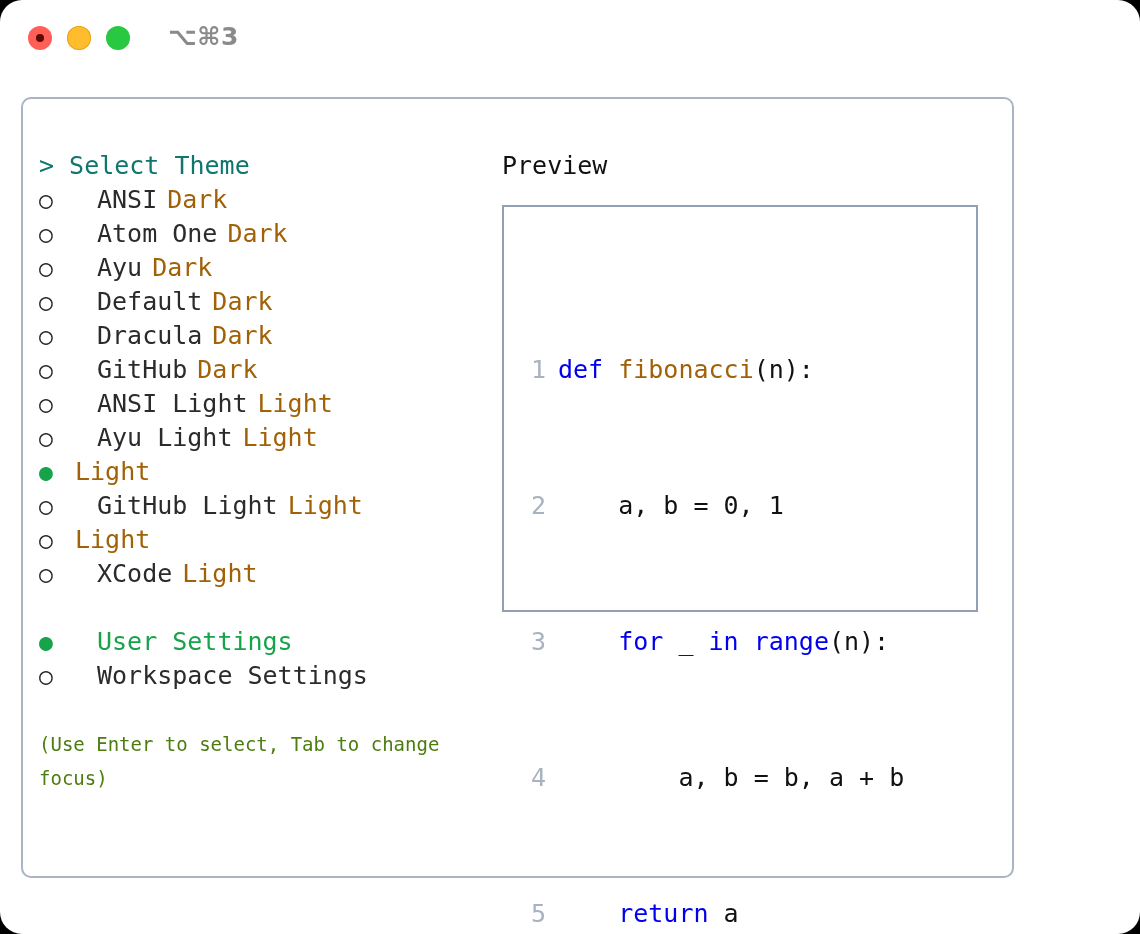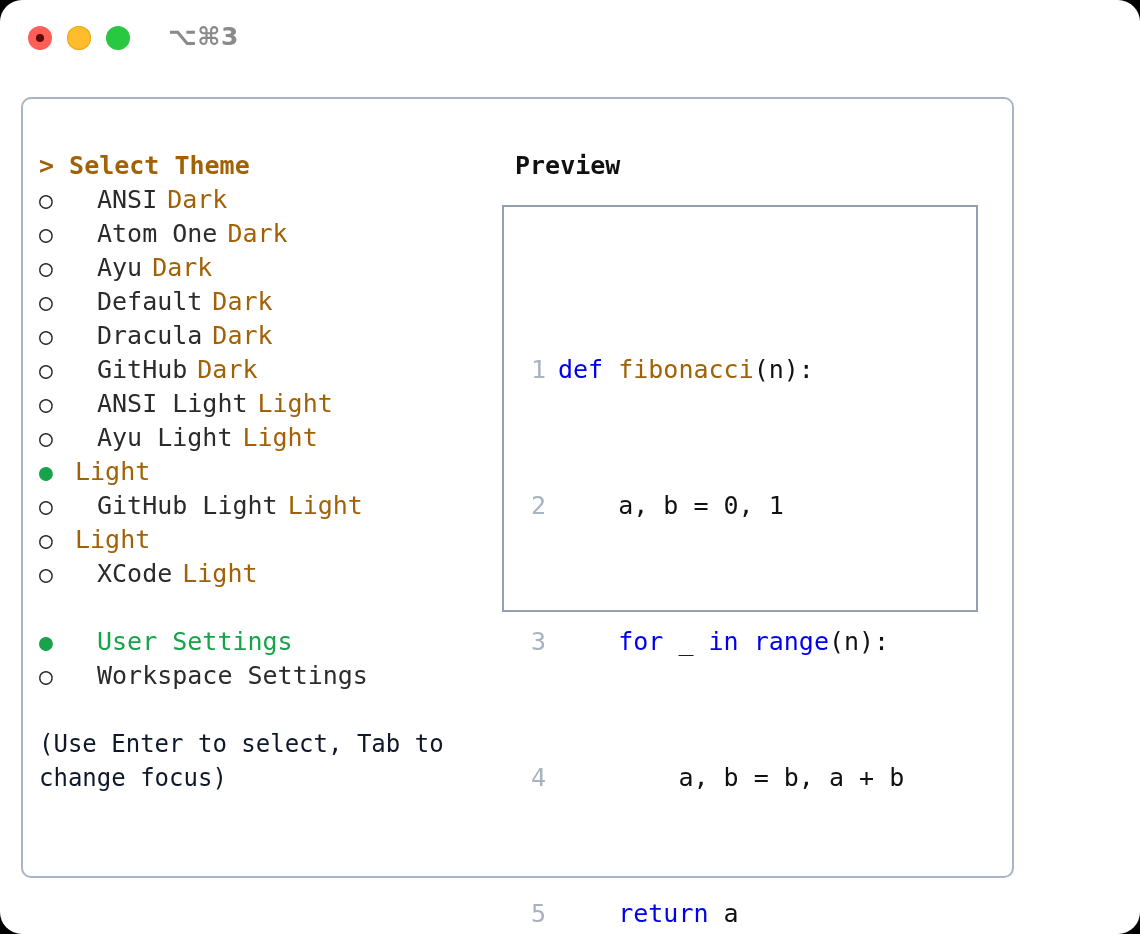--- a/index.html
+++ b/index.html
@@ -93,22 +93,22 @@
   
   .left-col {
     position: absolute;
     left: 16px;
     top: 50px;
     width: 450px;
   }
 
   .section-title {
     font-size: 25px;
-    font-weight: bold;
-    color: #a16207;
+    font-weight: normal;
+    color: #0f766e;
     line-height: 34px;
     white-space: pre;
   }
 
   .opt-list { margin: 0; padding: 0; }
 
   .opt {
     display: flex;
     align-items: baseline;
     height: 34px;
@@ -138,40 +138,39 @@
     height: 34px;
     line-height: 34px;
     font-size: 25px;
     color: #2b2b2b;
     padding-left: 26px;
     white-space: pre;
   }
 
   .hint {
     margin-top: 34px;
-    font-size: 24px;
-    line-height: 34px;
-    color: #0f172a;
+    font-size: 19px;
+    line-height: 34px;
+    color: #4d7c0f;
     width: 410px;
     white-space: normal;
   }
 
   
   .right-col {
     position: absolute;
     left: 479px;
     top: 50px;
     width: 500px;
   }
   .preview-title {
     font-size: 25px;
-    font-weight: bold;
+    font-weight: normal;
     color: #111111;
     line-height: 34px;
-    margin-left: 13px;
   }
 
   .preview-box {
     margin-top: 22px;
     width: 476px;
     height: 407px;
     border: 2px solid #91a0b2;
     box-sizing: border-box;
     background: #ffffff;
     position: relative;

